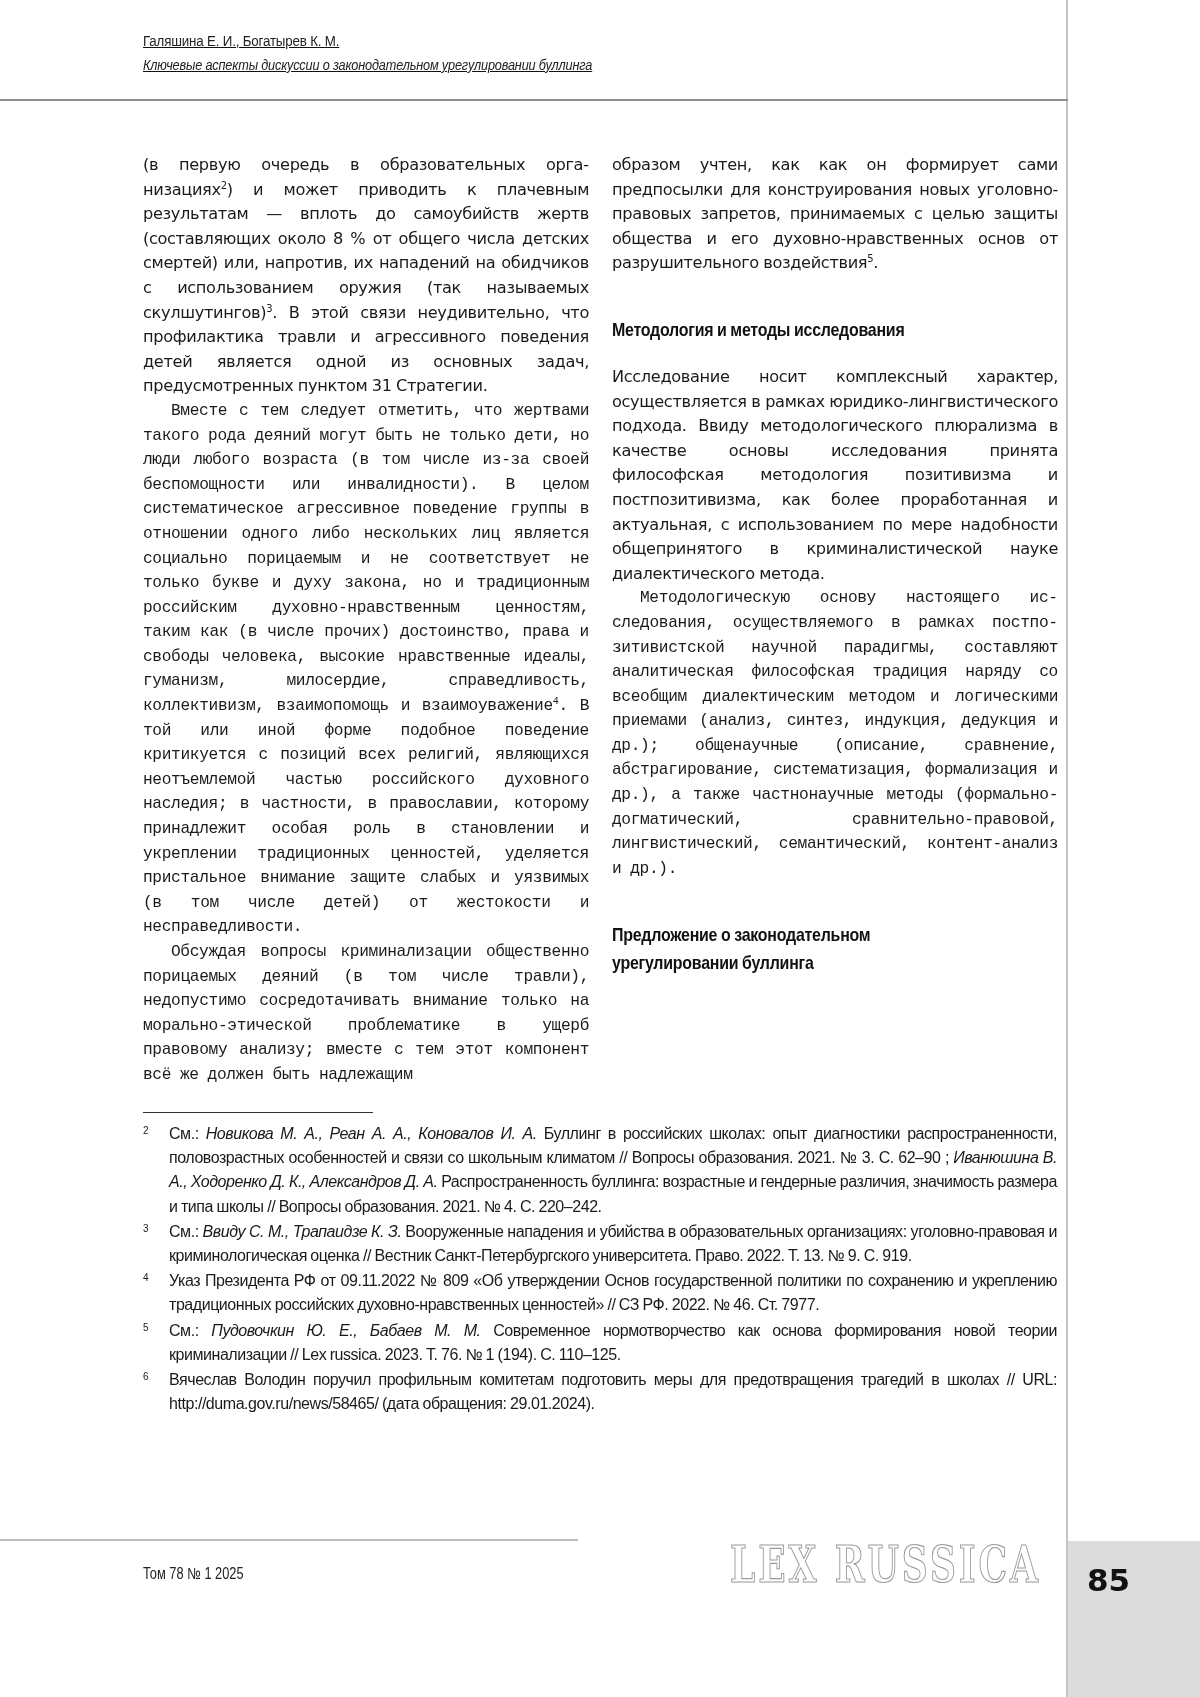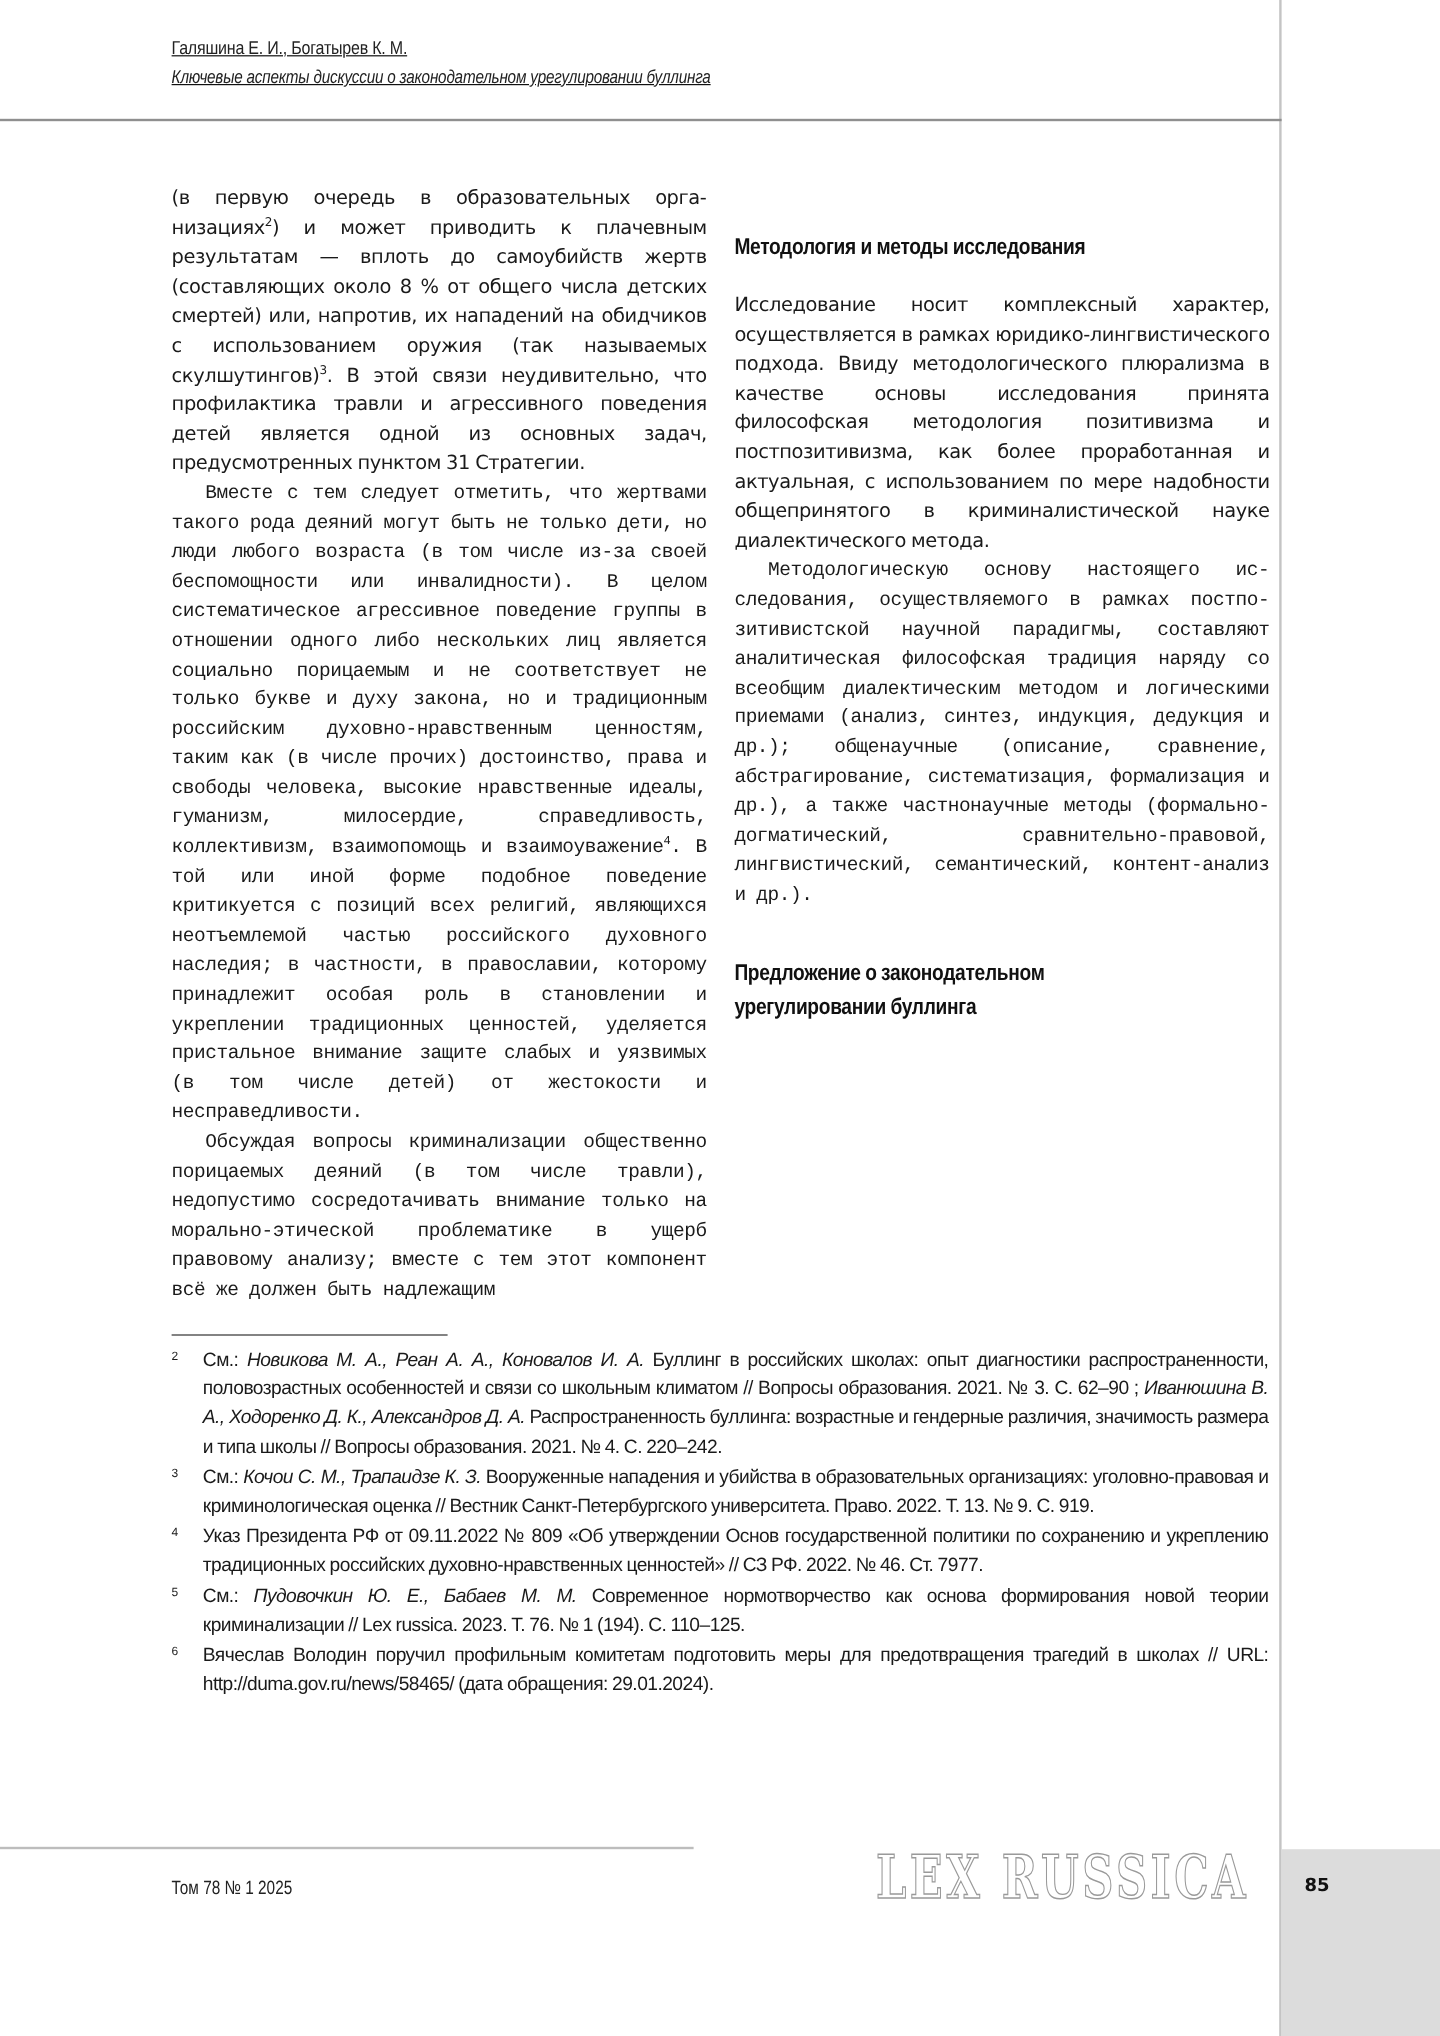--- a/index.html
+++ b/index.html
@@ -11,21 +11,21 @@
   .right-margin {
     position: absolute; left: 1066px; top: 0; width: 134px; height: 1697px;
     border-left: 2px solid #c4c4c4; background: #fff;
   }
   .page-tab {
     position: absolute; left: 1068px; top: 1541px; width: 132px; height: 156px;
     background: #dcdcdc;
   }
   .page-number {
     position: absolute; left: 1087px; top: 1562px;
-    font-family: "DejaVu Sans", sans-serif; font-weight: bold; font-size: 15px; color: #111;
+    font-family: "DejaVu Sans", sans-serif; font-weight: bold; font-size: 31px; color: #111;
   }
   .header { position: absolute; left: 143px; top: 32px; text-decoration: underline; }
   .header .authors {
     font-family: "Liberation Sans", sans-serif; font-size: 15.5px; color: #222;
     transform: scaleX(0.86); transform-origin: left; white-space: nowrap; letter-spacing: -0.2px;
   }
   .header .title {
     font-family: "Liberation Sans", sans-serif; font-style: italic; font-size: 15.5px; color: #222;
     margin-top: 6px; transform: scaleX(0.82); transform-origin: left; white-space: nowrap; letter-spacing: -0.2px;
   }
@@ -90,20 +90,21 @@
 </div>
 <div class="header-rule"></div>
 
 <div class="col left">
   <p><span>(в первую очередь в образовательных орга­низациях</span><sup>2</sup><span>) и может приводить к плачевным результатам — вплоть до самоубийств жертв (составляющих около 8 % от общего числа дет­ских смертей) или, напротив, их нападений на обидчиков с использованием оружия (так назы­ваемых скулшутингов)</span><sup>3</sup><span>. В этой связи неудиви­тельно, что профилактика травли и агрессивного поведения детей является одной из основных задач, предусмотренных пунктом 31 Стратегии.</span></p>
   <p class="indent"><span>Вместе с тем следует отметить, что жертвами такого рода деяний могут быть не только дети, но люди любого возраста (в том числе из-за своей беспомощности или инвалидности). В це­лом систематическое агрессивное поведение группы в отношении одного либо нескольких лиц является социально порицаемым и не соот­ветствует не только букве и духу закона, но и традиционным российским духовно-нравствен­ным ценностям, таким как (в числе прочих) до­стоинство, права и свободы человека, высокие нравственные идеалы, гуманизм, милосердие, справедливость, коллективизм, взаимопомощь и взаимоуважение</span><sup>4</sup><span>. В той или иной форме по­добное поведение критикуется с позиций всех религий, являющихся неотъемлемой частью российского духовного наследия; в частности, в православии, которому принадлежит особая роль в становлении и укреплении традицион­ных ценностей, уделяется пристальное внима­ние защите слабых и уязвимых (в том числе детей) от жестокости и несправедливости.</span></p>
   <p class="indent"><span>Обсуждая вопросы криминализации обще­ственно порицаемых деяний (в том числе трав­ли), недопустимо сосредотачивать внимание только на морально-этической проблематике в ущерб правовому анализу; вместе с тем этот компонент всё же должен быть надлежащим</span></p>
 </div>
 
 <div class="col right">
+  <p><span>образом учтен, как как он формирует сами предпосылки для конструирования новых уго­ловно-правовых запретов, принимаемых с це­лью защиты общества и его духовно-нравствен­ных основ от разрушительного воздействия</span><sup>5</sup><span>.</span></p>
 
   <div style="height:40px"></div>
   <div class="section-title">Методология и методы исследования</div>
   <div style="height:21px"></div>
   <p>Исследование носит комплексный характер, осуществляется в рамках юридико-лингвисти­ческого подхода. Ввиду методологического плюрализма в качестве основы исследования принята философская методология позитивизма и постпозитивизма, как более проработанная и актуальная, с использованием по мере надоб­ности общепринятого в криминалистической науке диалектического метода.</p>
   <p class="indent">Методологическую основу настоящего ис­следования, осуществляемого в рамках постпо­зитивистской научной парадигмы, составляют аналитическая философская традиция наряду со всеобщим диалектическим методом и ло­гическими приемами (анализ, синтез, индук­ция, дедукция и др.); общенаучные (описание, сравнение, абстрагирование, систематизация, формализация и др.), а также частнонаучные методы (формально-догматический, сравни­тельно-правовой, лингвистический, семанти­ческий, контент-анализ и др.).</p>
 
   <div style="height:40px"></div>
   <div class="section-title">
     <div>Предложение о законодательном</div>
@@ -114,21 +115,21 @@
 
 <div class="fn-rule"></div>
 
 <div class="footnotes" id="footnotes">
     <div class="fn">
       <span class="num">2</span>
       <span class="body"><span>См.: </span><i>Новикова М. А., Реан А. А., Коновалов И. А.</i><span> Буллинг в российских школах: опыт диагностики распро­страненности, половозрастных особенностей и связи со школьным климатом // Вопросы образования. 2021. № 3. С. 62–90 ; </span><i>Иванюшина В. А., Ходоренко Д. К., Александров Д. А.</i><span> Распространенность бул­линга: возрастные и гендерные различия, значимость размера и типа школы // Вопросы образования. 2021. № 4. С. 220–242.</span></span>
     </div>
     <div class="fn">
       <span class="num">3</span>
-      <span class="body"><span>См.: </span><i>Кочои С. М., Трапаидзе К. З.</i><span> Вооруженные нападения и убийства в образовательных организациях: уголовно-правовая и криминологическая оценка // Вестник Санкт-Петербургского университета. Право. 2022. Т. 13. № 9. С. 919.</span></span>
+      <span class="body"><span>См.: </span><i>Ввиду С. М., Трапаидзе К. З.</i><span> Вооруженные нападения и убийства в образовательных организациях: уголовно-правовая и криминологическая оценка // Вестник Санкт-Петербургского университета. Право. 2022. Т. 13. № 9. С. 919.</span></span>
     </div>
     <div class="fn">
       <span class="num">4</span>
       <span class="body"><span>Указ Президента РФ от 09.11.2022 № 809 «Об утверждении Основ государственной политики по со­хранению и укреплению традиционных российских духовно-нравственных ценностей» // СЗ РФ. 2022. № 46. Ст. 7977.</span></span>
     </div>
     <div class="fn">
       <span class="num">5</span>
       <span class="body"><span>См.: </span><i>Пудовочкин Ю. Е., Бабаев М. М.</i><span> Современное нормотворчество как основа формирования новой теории криминализации // Lex russica. 2023. Т. 76. № 1 (194). С. 110–125.</span></span>
     </div>
     <div class="fn">

